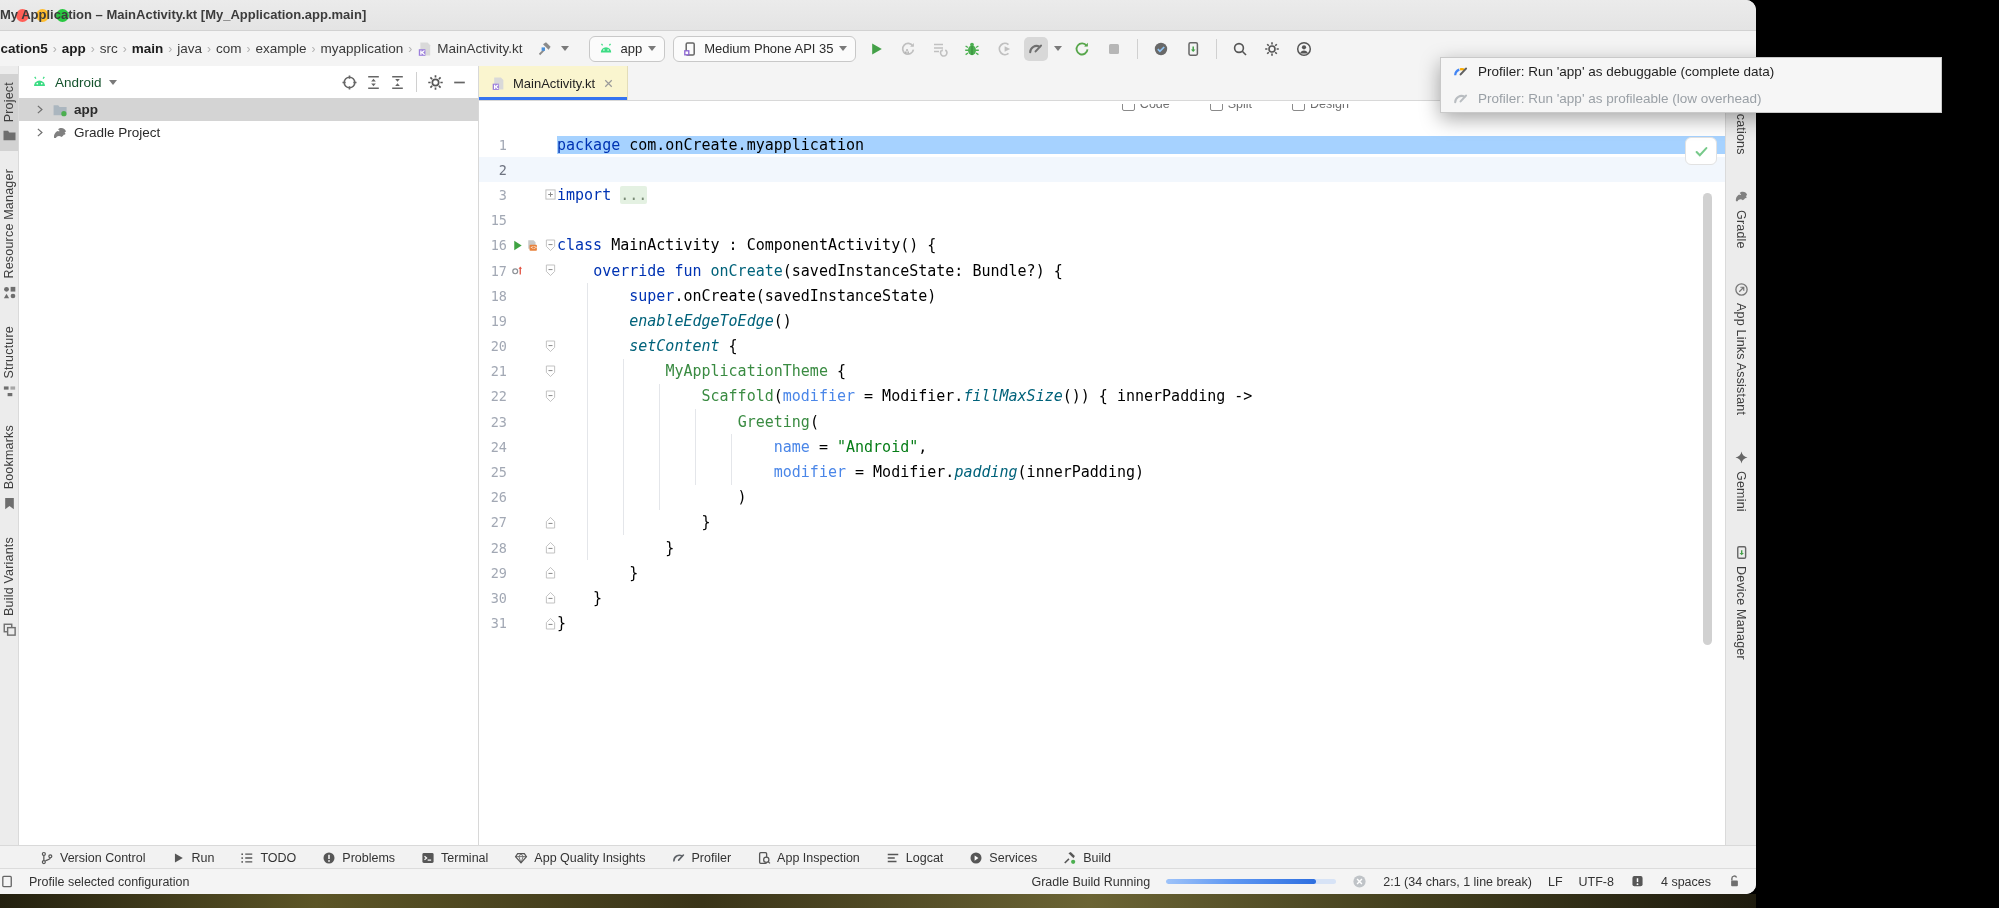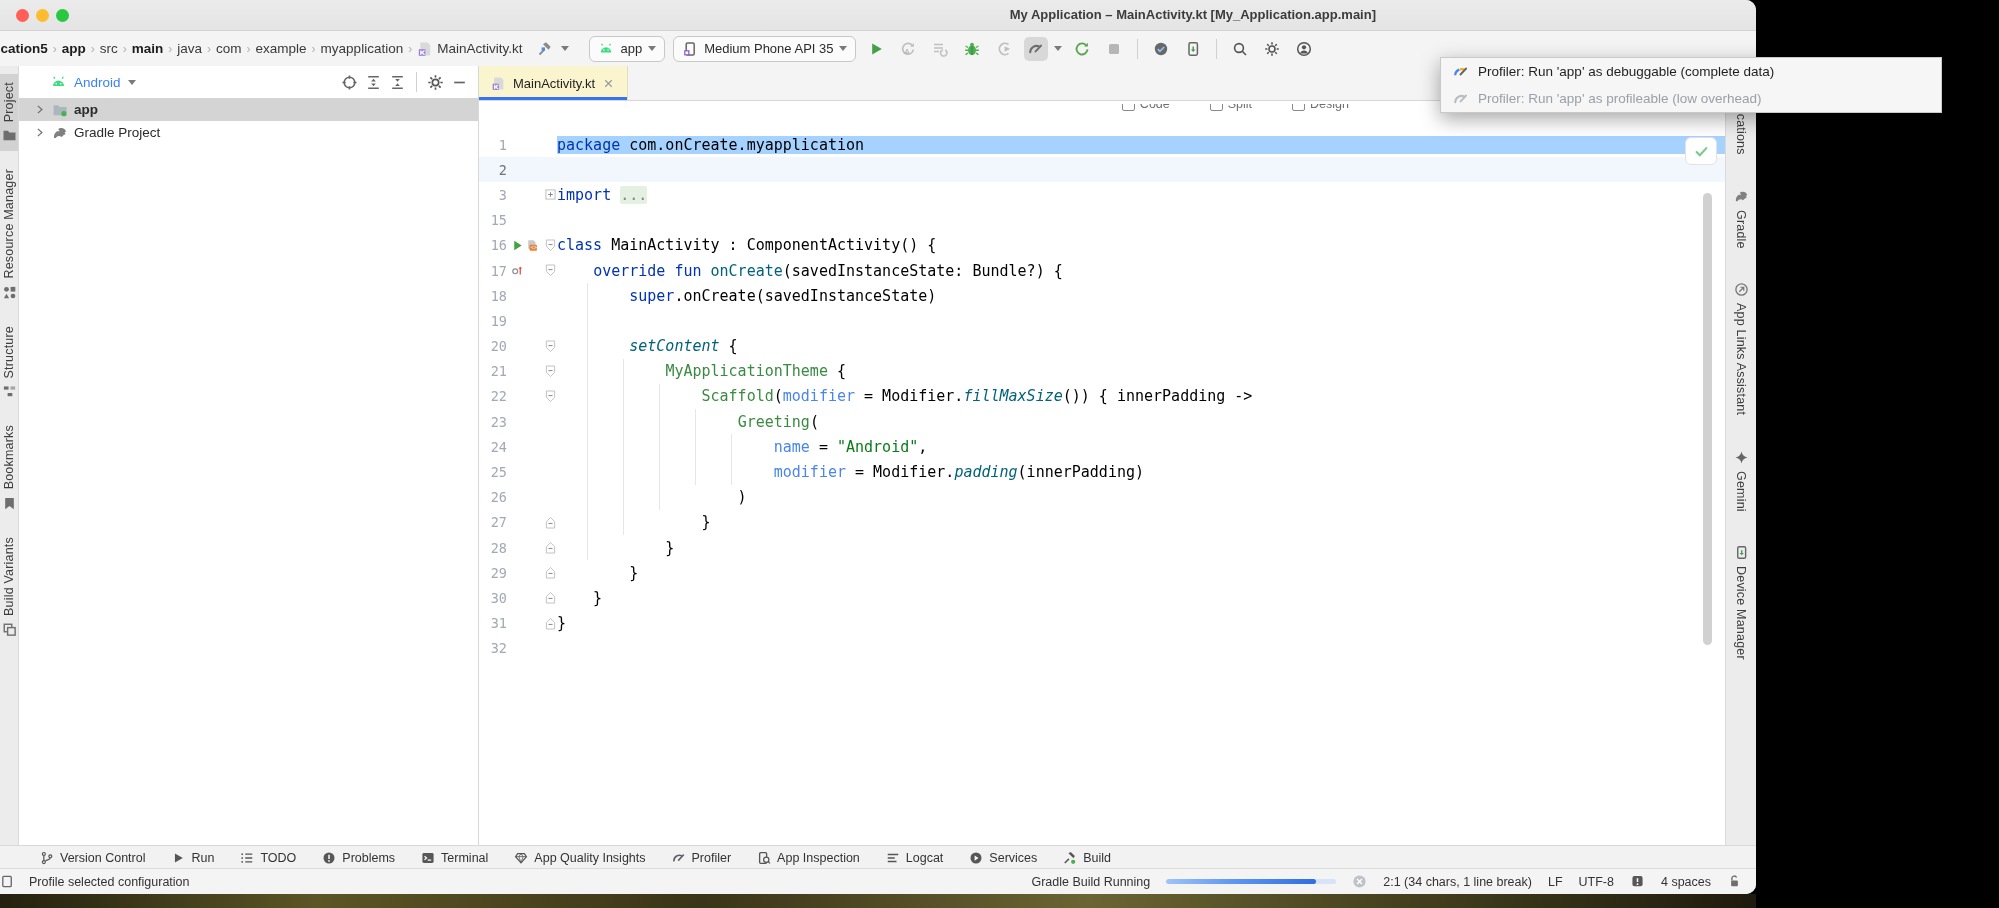--- a/index.html
+++ b/index.html
@@ -8,21 +8,21 @@
   .window{position:absolute;left:0;top:0;width:1756px;height:894px;background:#fff;
           border-radius:0 10px 10px 0;overflow:hidden;}
   .desktop-strip{position:absolute;left:0;top:894px;width:1756px;height:14px;
     background:linear-gradient(90deg,#23200f,#5c5526 18%,#3a3418 40%,#6b6434 62%,#44401e 80%,#1e1b0e);}
   
   .titlebar{height:30px;background:linear-gradient(#ebebeb,#e4e4e4);position:relative;
             border-bottom:1px solid #d2d2d2;}
   .tl{position:absolute;top:8.5px;width:13px;height:13px;border-radius:50%;}
   .tl.close{left:16px;background:#ff5f57;} .tl.min{left:36px;background:#febc2e;}
   .tl.zoom{left:56px;background:#28c840;}
-  .title{position:absolute;left:0;right:380px;top:0;height:18px;line-height:30px;text-align:right;
+  .title{position:absolute;left:0;right:380px;top:0;height:18px;line-height:30px;text-align:left;
          font-size:13px;font-weight:bold;color:#3c3c3c;white-space:nowrap;}
   
   .toolbar{height:35px;background:#f4f4f4;border-bottom:1px solid #d8d8d8;display:flex;
            align-items:center;padding-left:0;white-space:nowrap;}
   .crumbs{display:flex;align-items:center;font-size:13.5px;color:#3a3a3a;margin-left:-8px;}
   .crumb{padding:0 1px;display:flex;align-items:center;gap:4px;cursor:default;}
   .crumb.b{font-weight:bold;color:#1d1d1d;}
   .crumb-sep{color:#b2b2b2;margin:0 4px;font-size:12px;}
   .tb-icons{display:flex;align-items:center;gap:8px;margin-left:14px;}
   .ic{width:16px;height:16px;display:inline-block;flex:0 0 auto;}
@@ -48,21 +48,21 @@
   .stripe.right{width:30px;border-left:1px solid #dadada;display:flex;flex-direction:column;
                 align-items:center;padding-top:46px;gap:34px;}
   .stripe-item{display:flex;flex-direction:column;align-items:center;gap:6px;cursor:default;}
   .stripe-item .vtext{writing-mode:vertical-rl;font-size:12.5px;color:#3e3e3e;letter-spacing:.2px;}
   .stripe.left .vtext{transform:rotate(180deg);}
   .stripe-item.selected{background:#d2d2d2;padding:8px 2px;margin:-8px -2px;}
   .stripe-item .ic{width:15px;height:15px;}
   
   .project{width:459px;background:#fff;border-right:1px solid #d8d8d8;display:flex;
            flex-direction:column;font-size:13.5px;}
-  .proj-head{height:32px;display:flex;align-items:center;padding:0 10px 0 31px;gap:7px;color:#3b82f6;}
+  .proj-head{height:32px;display:flex;align-items:center;padding:0 10px 0 12px;gap:7px;color:#14532d;}
   .proj-head .spacer{flex:1;}
   .proj-head .hic{width:17px;height:17px;}
   .tree-row{height:23px;display:flex;align-items:center;gap:6px;padding-left:14px;color:#2b2b2b;}
   .tree-row.selected{background:#d4d4d4;}
   .tree-row .chev{width:13px;height:13px;}
   .tree-row.bold{font-weight:bold;}
   
   .editor{flex:1;display:flex;flex-direction:column;background:#fff;min-width:0;}
   .tabbar{height:34px;background:#f4f4f4;border-bottom:1px solid #d8d8d8;display:flex;align-items:stretch;}
   .tab{display:flex;align-items:center;gap:7px;padding:0 12px;background:#faf5cf;font-size:13px;
@@ -580,20 +580,21 @@
             <div class="crow">
               <span class="num">18</span>
               <span class="gico"></span>
               <span class="foldc"></span>
               <span class="codetext"><span class="tk-pl">        </span><span class="tk-kw">super</span><span class="tk-pl">.onCreate(savedInstanceState)</span></span>
             </div>
             <div class="crow">
               <span class="num">19</span>
               <span class="gico"></span>
               <span class="foldc"></span>
+              <span class="codetext"><span class="tk-pl">        </span><span class="tk-ext">enableEdgeToEdge</span><span class="tk-pl">()</span></span>
             </div>
             <div class="crow">
               <span class="num">20</span>
               <span class="gico"></span>
               <span class="foldc">
                 <span class="ic ">
                   <svg viewBox="0 0 12 14">
                     <path d="M1.5 1h9v7L6 12.5 1.5 8z" fill="#fff" stroke="#bcbcbc"></path>
                     <path d="M3.8 6h4.4" stroke="#8a8a8a" stroke-width="1.1"></path>
                   </svg>
@@ -708,26 +709,20 @@
               <span class="gico"></span>
               <span class="foldc">
                 <span class="ic ">
                   <svg viewBox="0 0 12 14">
                     <path d="M1.5 13h9V6L6 1.5 1.5 6z" fill="#fff" stroke="#bcbcbc"></path>
                     <path d="M3.8 8h4.4" stroke="#8a8a8a" stroke-width="1.1"></path>
                   </svg>
                 </span>
               </span>
               <span class="codetext"><span class="tk-pl">}</span></span>
-            </div>
-            <div class="crow">
-              <span class="num">32</span>
-              <span class="gico"></span>
-              <span class="foldc"></span>
-              <span class="codetext"></span>
             </div>
           </div>
       </div>
     </div>
 
     <div class="stripe right" id="stripe-right">
         <div class="stripe-item" style="margin-top:-28px">
           <span class="vtext">Notifications</span>
         </div>
         <div class="stripe-item">

